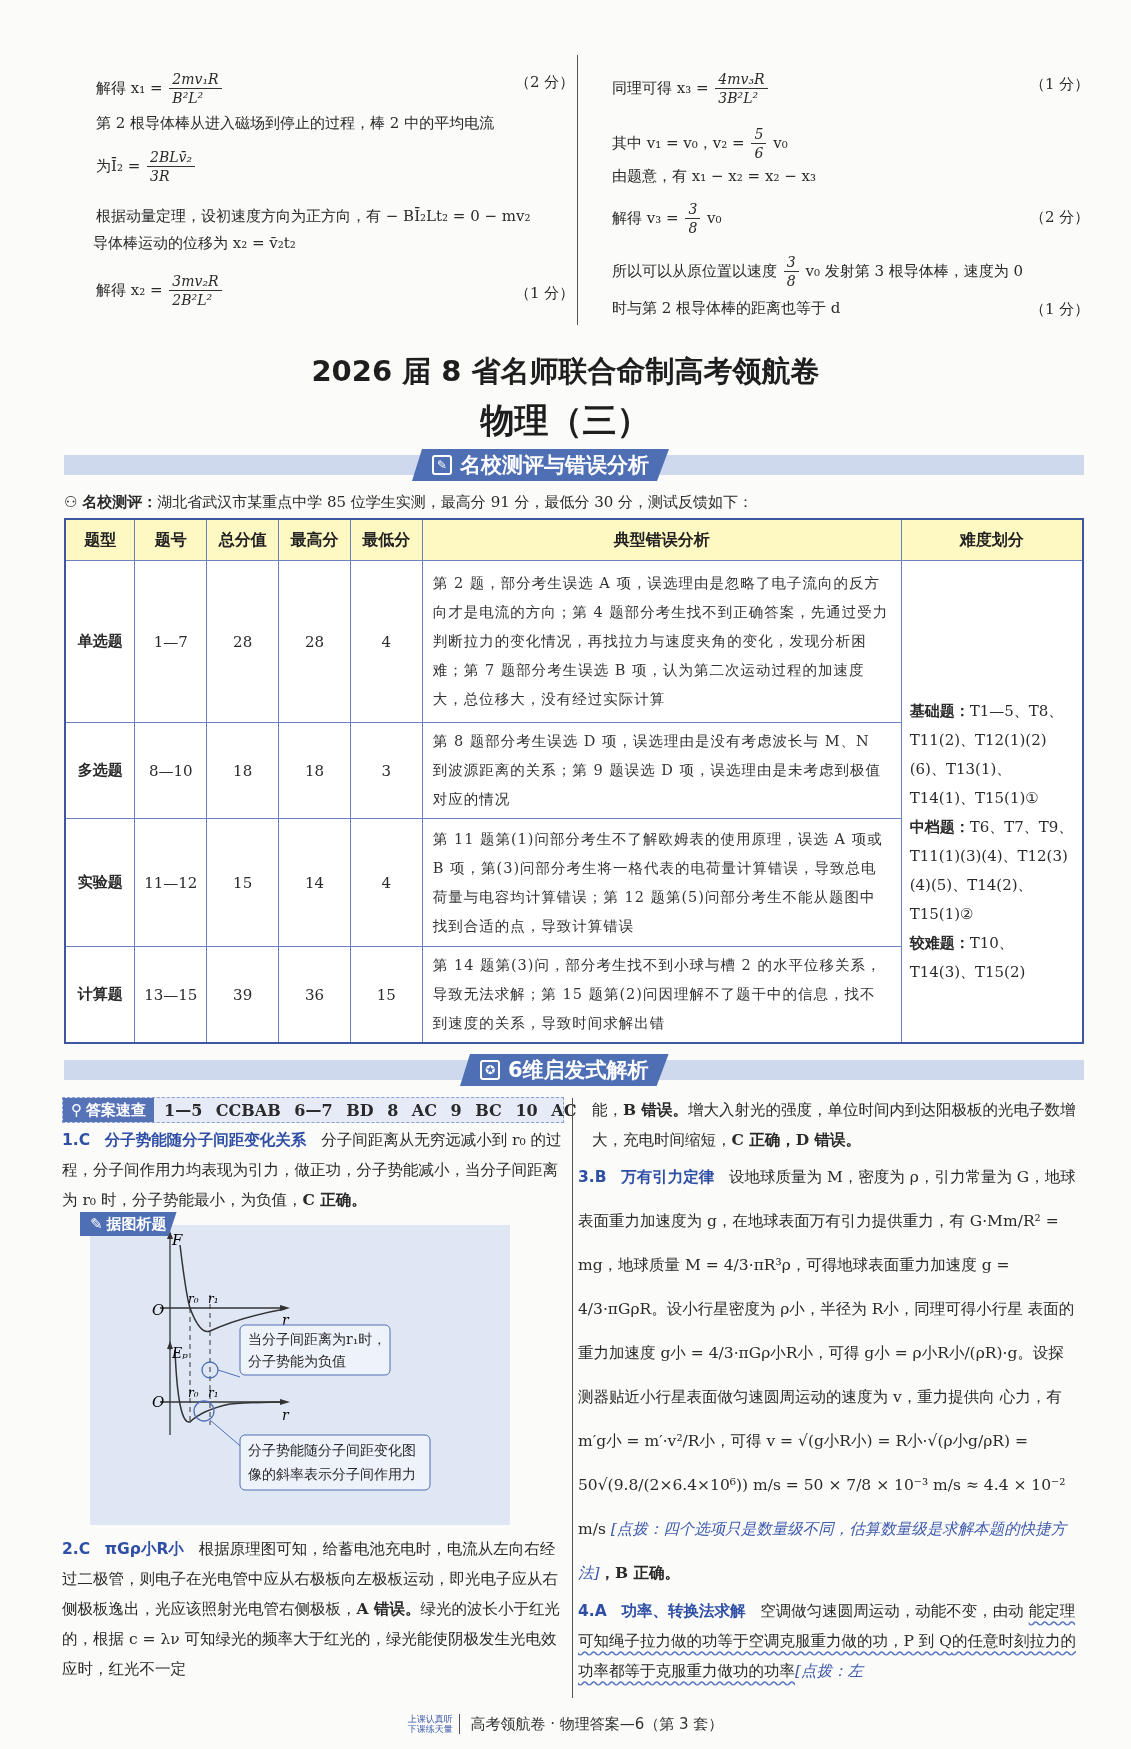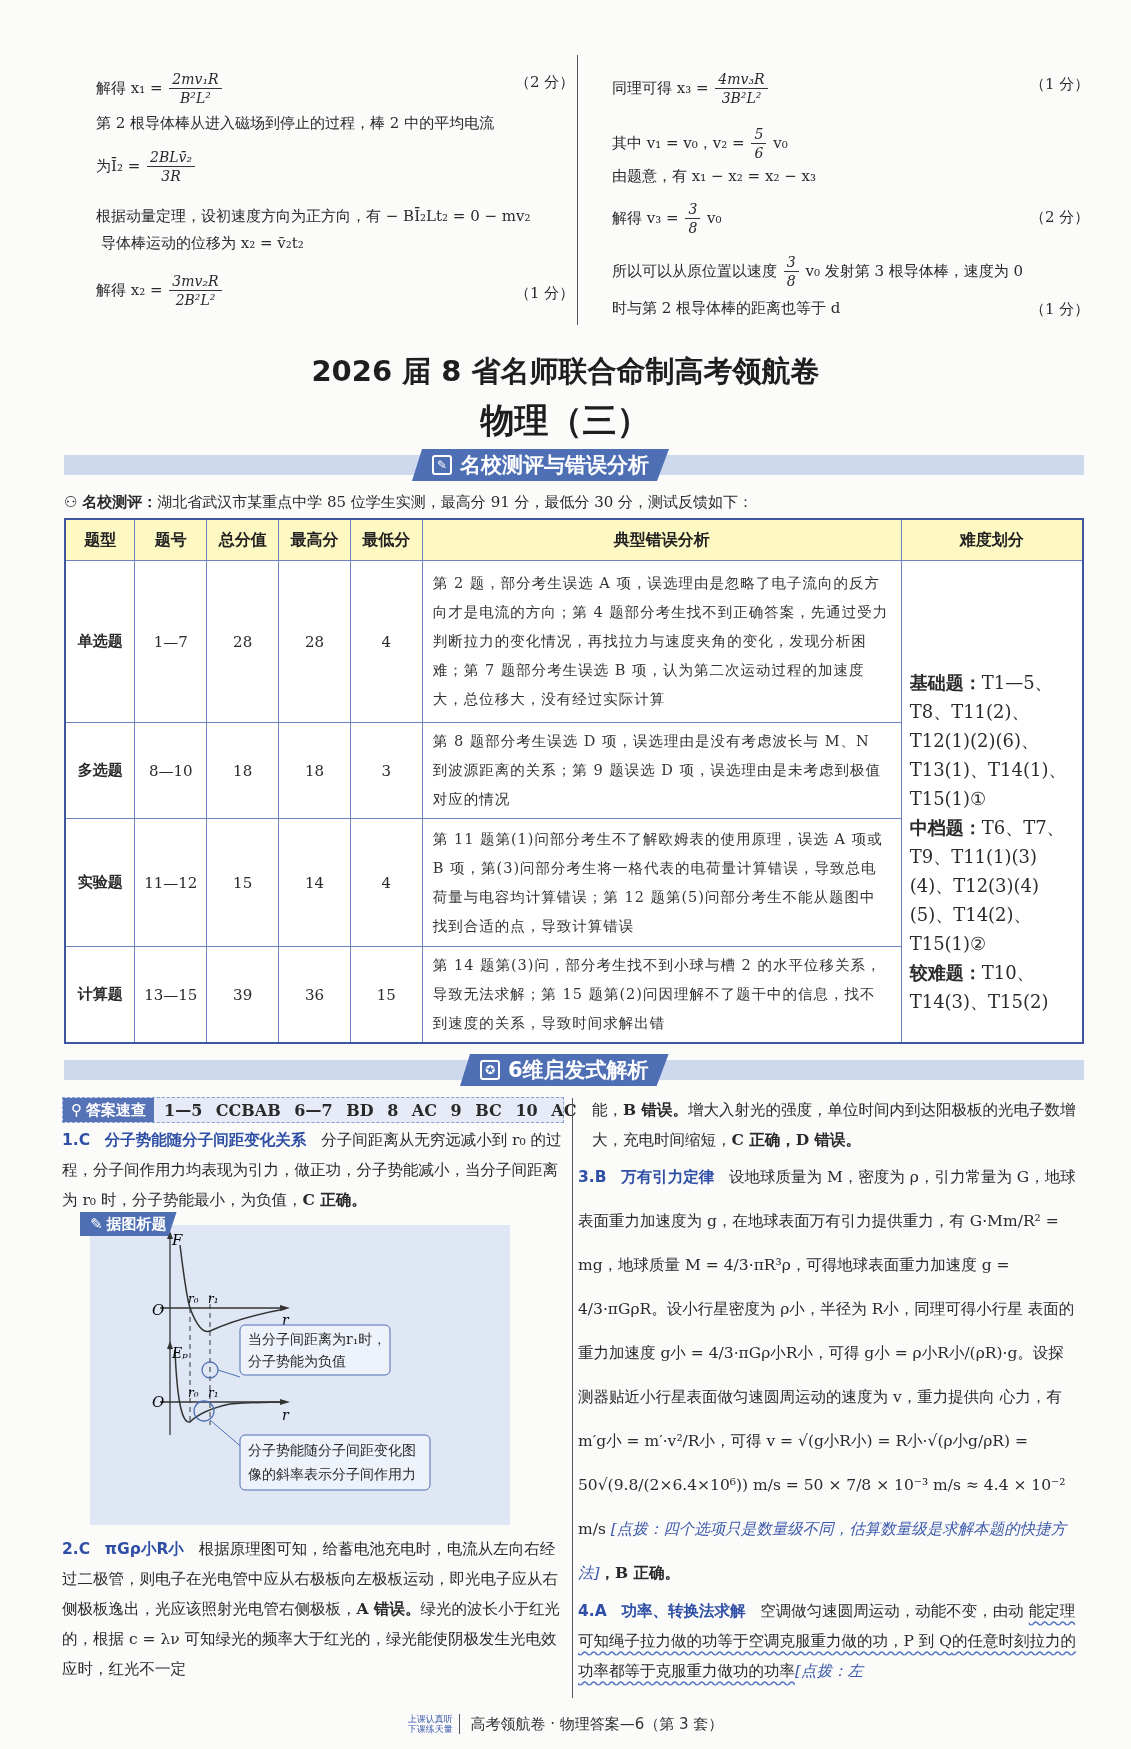--- a/index.html
+++ b/index.html
@@ -5,21 +5,21 @@
   html, body { margin:0; padding:0; }
   body {
     width:1131px; height:1749px; position:relative; overflow:hidden;
     background:#fbfbfa; color:#2a2a2a;
     font-family:"DejaVu Serif", serif; font-size:15px;
   }
   .abs { position:absolute; }
   .line { position:absolute; white-space:nowrap; line-height:22px; }
   .score { position:absolute; white-space:nowrap; }
   .vdiv { position:absolute; width:1px; background:#555; }
-  .frac { display:inline-block; vertical-align:middle; text-align:center; font-style:italic; margin:0 2px; }
+  .frac { display:inline-block; vertical-align:middle; font-style:italic; margin:0 2px; }
   .frac .n { display:block; border-bottom:1px solid #333; padding:0 3px; line-height:18px; font-size:14px; }
   .frac .d { display:block; padding:0 3px; line-height:18px; font-size:14px; }
 
   .title1 { position:absolute; left:0; width:1131px; top:352px; text-align:center;
     font-family:"DejaVu Sans", sans-serif; font-weight:bold; font-size:29px; color:#1e1e1e; }
   .title2 { position:absolute; left:0; width:1131px; top:398px; text-align:center;
     font-family:"DejaVu Sans", sans-serif; font-weight:bold; font-size:34px; color:#1e1e1e; }
 
   .band { position:absolute; left:64px; width:1020px; height:20px; background:#cfd9ee; }
   .banner { position:absolute; height:32px; background:#4f6fb5; color:#fff;
@@ -31,21 +31,21 @@
   .summary { position:absolute; left:64px; top:493px; font-size:15px; white-space:nowrap; }
   .summary b { font-family:"DejaVu Sans", sans-serif;margin-top:32px; }
 
   table.eval { position:absolute; left:64px; top:518px; width:1020px; border-collapse:collapse;
     border:2px solid #3e56a0; font-size:15px; }
   table.eval th { background:#fef9c3; font-family:"DejaVu Sans", sans-serif; font-weight:bold;
     height:38px; border:1px solid #6d82bd; color:#222; font-size:16px; }
   table.eval td { border:1px solid #6d82bd; text-align:center; vertical-align:middle; background:#fff; }
   table.eval td.type { font-family:Liberation Sans, sans-serif; font-weight:bold;margin-left:40px; }
   table.eval td.err { text-align:left; padding:4px 10px; line-height:29px; font-size:14.5px; color:#333; letter-spacing:1px; }
-  table.eval td.diff { text-align:left; padding:4px 8px; line-height:29px; font-size:18px; vertical-align:middle;margin-left:8px; }
+  table.eval td.diff { text-align:left; padding:4px 8px; line-height:29px; font-size:15px; vertical-align:middle;margin-left:8px; }
   table.eval td.diff b { font-family:"DejaVu Sans", sans-serif; }
 
   .quick { position:absolute; left:62px; top:1097px; width:500px; height:24px; border:1px dashed #8aa0d0;
     background:#e6ebf7; display:flex; align-items:center; font-weight:bold; font-size:16px; white-space:nowrap; }
   .quick .tag { background:#5773b8; color:#fff; font-family:"DejaVu Sans", sans-serif; padding:0 8px; height:24px; display:flex; align-items:center; gap:4px; font-size:15px; }
   .quick .ans { margin-left:10px; word-spacing:8px; }
 
   .para { position:absolute; line-height:30px; font-size:15.5px; }
   .qhead { color:#2f4fa6; font-weight:bold; font-family:"DejaVu Sans", sans-serif; }
   .bold { font-weight:bold; }
@@ -69,21 +69,21 @@
     <span>解得 x₁ =</span>
     <span class="frac"><span class="n">2mv₁R</span><span class="d">B²L²</span></span>
   </div>
   <div class="score" style="left:515px;top:73px;">（2 分）</div>
   <div class="line" style="left:96px;top:112px;">第 2 根导体棒从进入磁场到停止的过程，棒 2 中的平均电流</div>
   <div class="line" style="left:96px;top:148px;">
     <span>为Ī₂ =</span>
     <span class="frac"><span class="n">2BLv̄₂</span><span class="d">3R</span></span>
   </div>
   <div class="line" style="left:96px;top:205px;">根据动量定理，设初速度方向为正方向，有 − BĪ₂Lt₂ = 0 − mv₂</div>
-  <div class="line" style="left:101px;top:232px;">导体棒运动的位移为 x₂ = v̄₂t₂</div>
+  <div class="line" style="left:93px;top:232px;">导体棒运动的位移为 x₂ = v̄₂t₂</div>
   <div class="line" style="left:96px;top:272px;">
     <span>解得 x₂ =</span>
     <span class="frac"><span class="n">3mv₂R</span><span class="d">2B²L²</span></span>
   </div>
   <div class="score" style="left:515px;top:284px;">（1 分）</div>
 </div>
 
 <div class="vdiv" style="left:577px;top:55px;height:270px;"></div>
 
 <div>

